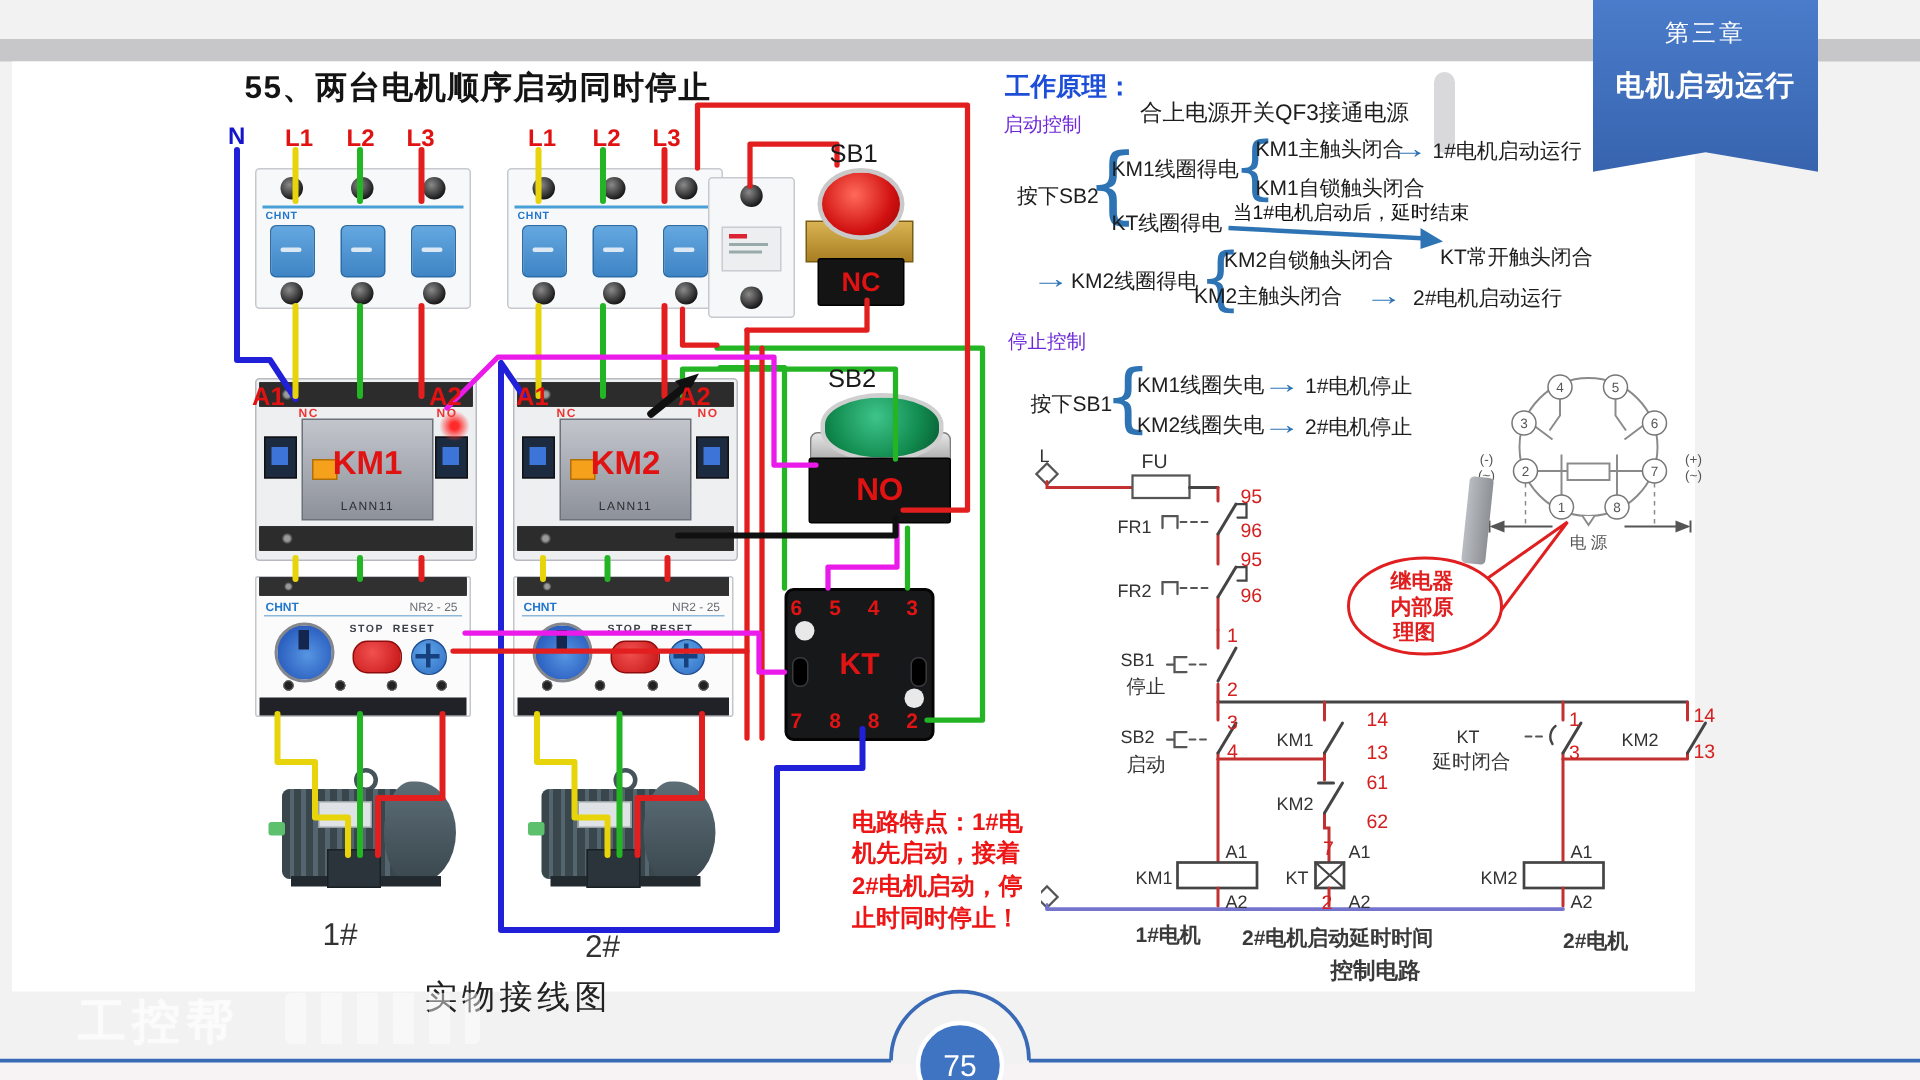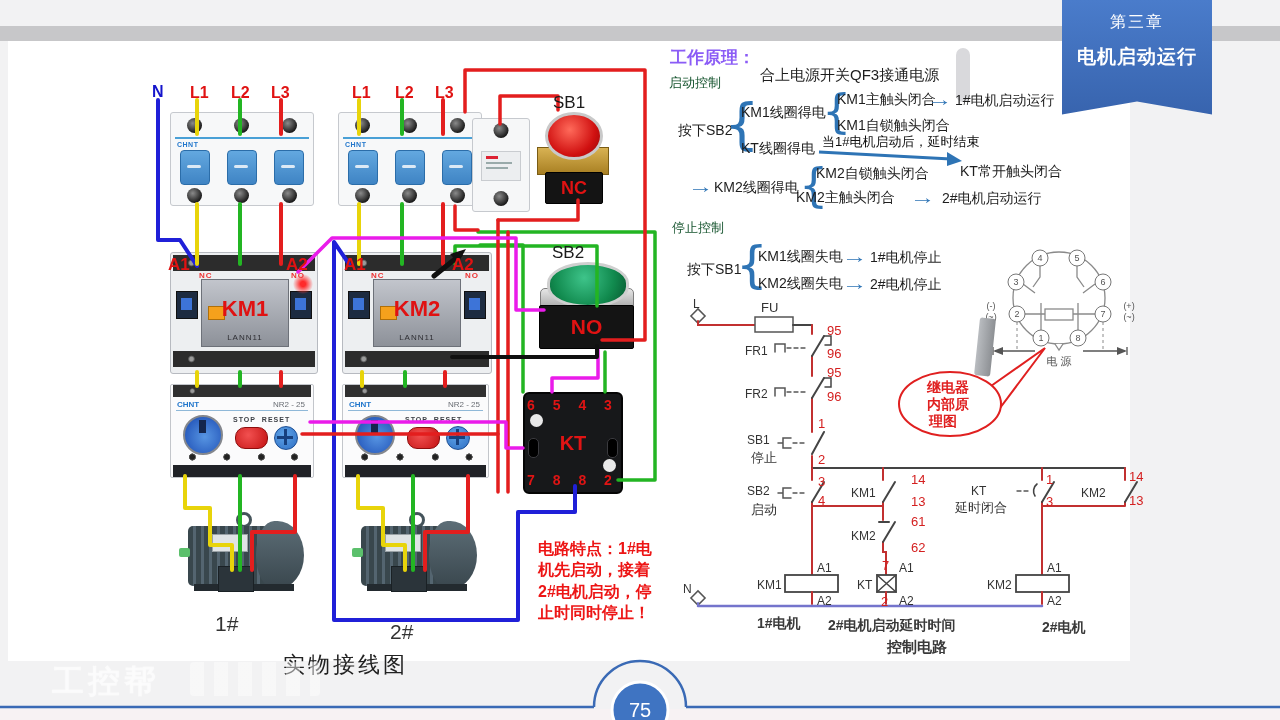--- a/index.html
+++ b/index.html
@@ -14,21 +14,21 @@
     background:linear-gradient(180deg,#4a7ccb,#3763ad);
     clip-path:polygon(0 0,100% 0,100% 97%,50% 86%,0 97%);
     color:#fff;text-align:center}
   .ribbon .r1{position:absolute;left:0;top:12px;width:100%;font-size:16px;letter-spacing:2px}
   .ribbon .r2{position:absolute;left:0;top:44px;width:100%;font-size:19px;font-weight:bold;letter-spacing:1px}
   
   .wtitle{left:163px;top:44px;font-size:21px;font-weight:bold;color:#141414;letter-spacing:1px;z-index:3}
   .term{font-size:16px;font-weight:bold;z-index:3}
   .term.blue{color:#1515cc}.term.red{color:#e01212}
   .caption{left:283px;top:650px;font-size:22px;color:#222;letter-spacing:3px;z-index:3}
-  .note{left:538px;top:538px;width:126px;font-size:16px;font-weight:bold;color:#ed1515;line-height:1.33;z-index:3;background:#fff}
+  .note{left:568px;top:538px;width:126px;font-size:16px;font-weight:bold;color:#ed1515;line-height:1.33;z-index:3;background:#fff}
   .mlabel{font-size:21px;color:#333;z-index:3}
   
   .breaker{background:#f7f8f9;border:1px solid #c6c9ce;border-radius:3px;z-index:1}
   .brow{position:absolute;left:0;width:100%;display:flex;justify-content:space-around;align-items:center}
   .screw{width:15px;height:15px;border-radius:50%;background:radial-gradient(circle at 38% 35%,#8a8a8a,#191919 72%)}
   .bline{position:absolute;left:4px;right:4px;top:24px;border-top:2px solid #49a0d6;height:8px}
   .brand{position:absolute;left:6px;top:28px;font-size:7px;font-weight:bold;color:#2277cc;letter-spacing:.5px}
   .toggle{width:28px;height:33px;background:linear-gradient(#63a8e0,#3f84c4);border:1px solid #2b6da9;border-radius:4px;position:relative}
   .toggle:after{content:"";position:absolute;left:6px;top:14px;width:14px;height:3px;background:#dce9f5;border-radius:2px}
   
@@ -89,23 +89,23 @@
     background:linear-gradient(#5d6e77,#39464d)}
   .mshaft{position:absolute;left:-9px;top:30px;width:11px;height:9px;background:#5cc06c;border-radius:2px}
   .mplate{position:absolute;left:24px;top:16px;width:34px;height:16px;background:#dfe3e5;border:1px solid #9aa2a6}
   .mjunc{position:absolute;left:30px;top:48px;width:34px;height:24px;background:#2b343a;border:1px solid #1a2125}
   .mfeet{position:absolute;left:6px;top:66px;width:100px;height:7px;background:#232a2f}
   .meye{position:absolute;left:48px;top:-6px;width:10px;height:10px;border:3px solid #45545b;border-radius:50%}
   .glow{left:293px;top:274px;width:20px;height:20px;border-radius:50%;z-index:3;
     background:radial-gradient(circle,#ff2a2a 18%,rgba(255,60,60,.55) 45%,rgba(255,80,80,0) 72%)}
   
   .p-txt{font-size:14px;color:#1e1e1e;white-space:nowrap;z-index:2}
-  .p-head{font-size:17px;font-weight:bold;color:#8b5cf6}
+  .p-head{font-size:17px;font-weight:bold;color:#1d4ed8}
   .p-sub{font-size:15px;color:#1e1e1e}
-  .p-sec{font-size:13px;color:#14532d}
+  .p-sec{font-size:13px;color:#6d28d9}
   .p-bold{font-size:13px;font-weight:normal;color:#0e0e0e}
   .arrow{color:#2e74b5;font-weight:bold;font-size:19px;transform:scaleX(1.35);display:inline-block;z-index:2}
   .brace{color:#2e74b5;font-family:"DejaVu Sans",sans-serif;font-weight:400;line-height:1;z-index:2}
   .scrub{left:956px;top:48px;width:14px;height:54px;border-radius:7px;background:#d9d9dc;z-index:1}
   
   .wm{left:52px;top:660px;font-size:32px;font-weight:bold;color:rgba(255,255,255,.6);letter-spacing:4px;z-index:5;text-shadow:0 0 2px rgba(255,255,255,.4)}
   .wm2{left:190px;top:662px;width:130px;height:34px;z-index:5;
     background:repeating-linear-gradient(90deg,rgba(255,255,255,.45) 0 14px,rgba(255,255,255,0) 14px 24px);border-radius:4px}
   svg{overflow:visible}
   .relayphoto{left:977px;top:318px;width:16px;height:58px;border-radius:3px;z-index:1;
@@ -117,20 +117,21 @@
 <div class="page">
 
   <div class="abs topstrip"></div>
   <div class="abs slide"></div>
 
   <div class="abs ribbon">
     <div class="r1">第三章</div>
     <div class="r2">电机启动运行</div>
   </div>
 
+  <div class="abs wtitle">55、两台电机顺序启动同时停止</div>
 
   <span class="abs term blue" style="left:152px;top:83px">N</span>
   <span class="abs term red" style="left:190px;top:84px">L1</span>
   <span class="abs term red" style="left:231px;top:84px">L2</span>
   <span class="abs term red" style="left:271px;top:84px">L3</span>
   <span class="abs term red" style="left:352px;top:84px">L1</span>
   <span class="abs term red" style="left:395px;top:84px">L2</span>
   <span class="abs term red" style="left:435px;top:84px">L3</span>
 
   <div class="abs breaker" style="left:170px;top:112px;width:142px;height:92px">

